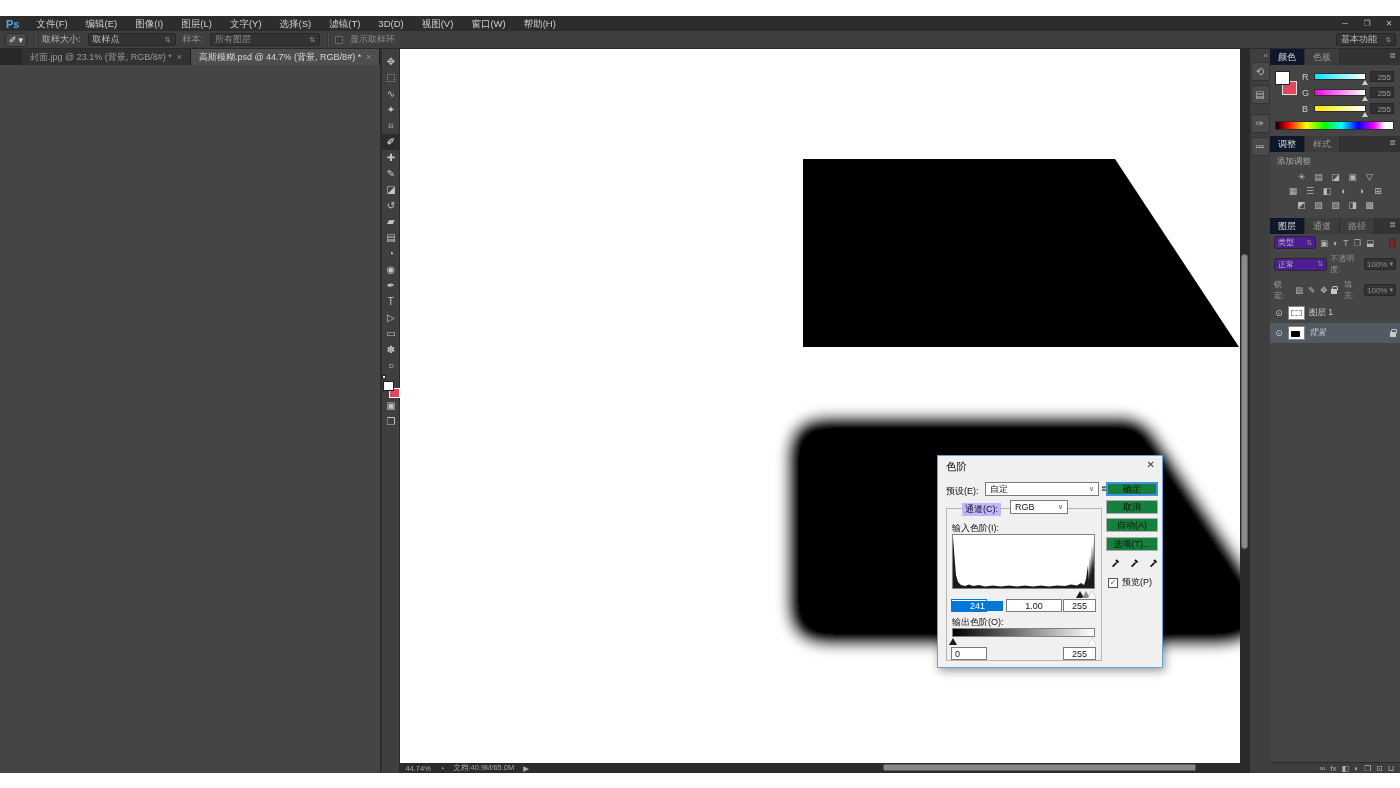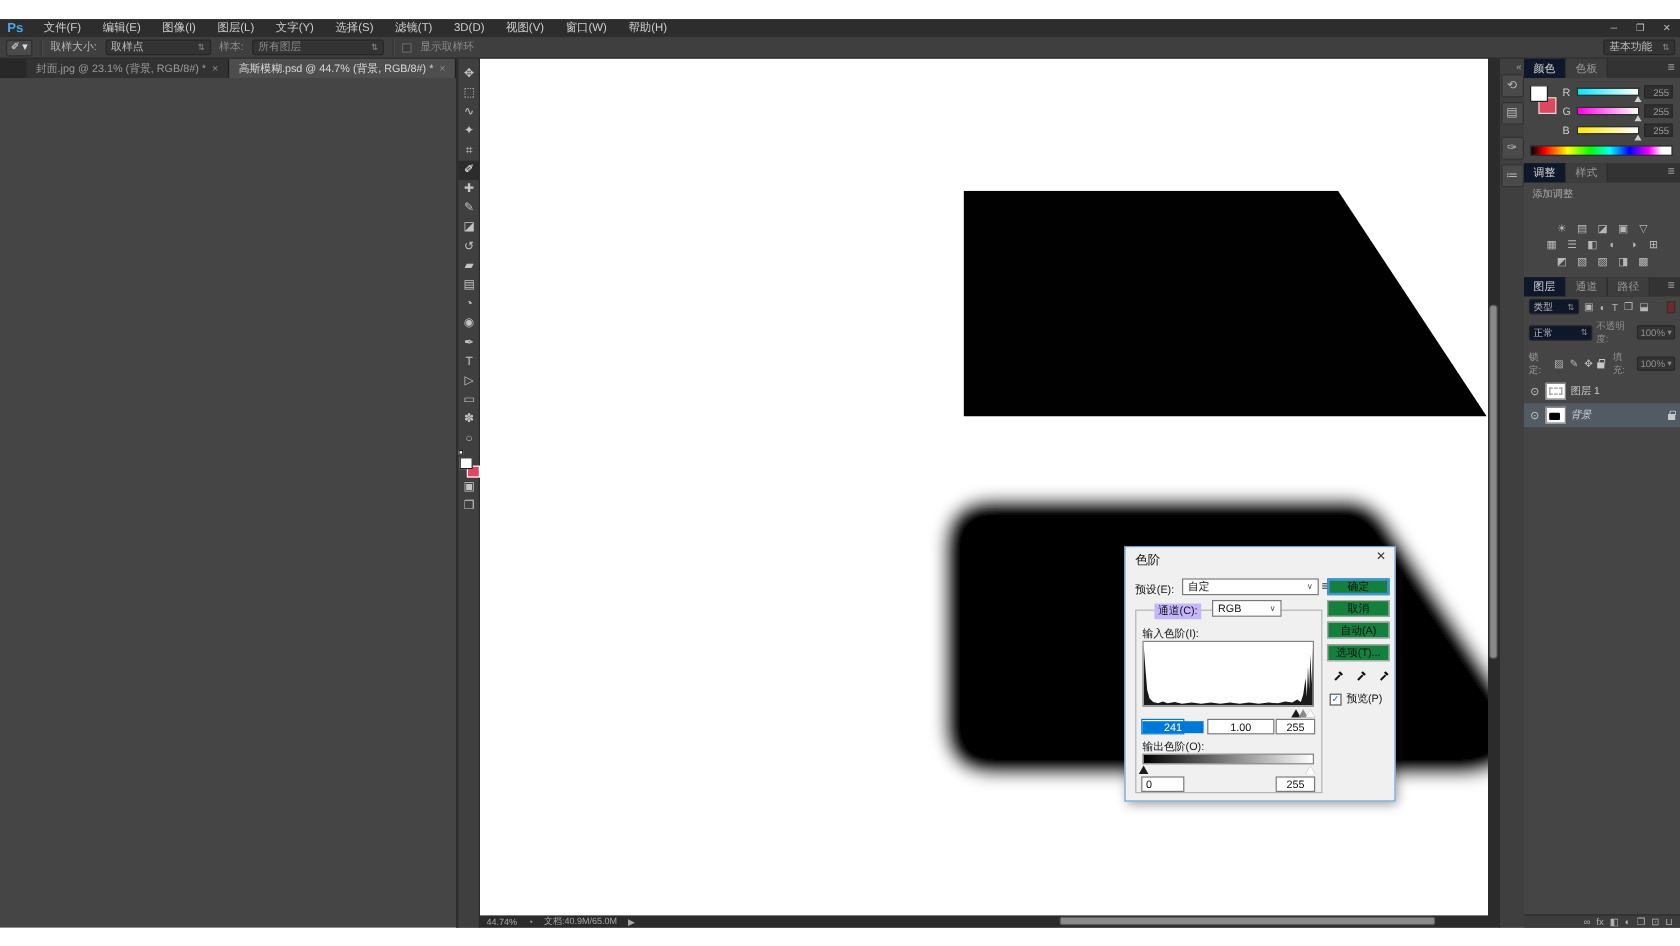--- a/index.html
+++ b/index.html
@@ -63,27 +63,27 @@
   .cswatches .bg{position:absolute;left:7px;top:10px;width:15px;height:14px;border:1px solid #ddd;z-index:1}
   .crows{flex:1;display:flex;flex-direction:column;gap:5px}
   .crow{display:flex;align-items:center;gap:4px}
   .crow .lbl{width:8px;font-size:9px;color:#ccc}
   .ramp{position:relative;flex:1;height:7px;border:1px solid #2e2e2e}
   .ramp::after{content:"";position:absolute;right:-3px;bottom:-6px;border-left:3px solid transparent;border-right:3px solid transparent;border-bottom:5px solid #cfcfcf}
   .cval{width:24px;height:11px;background:#303030;border:1px solid #272727;color:#9a9a9a;font-size:8px;text-align:right;padding:1px 2px 0 0}
   .spectrum{height:9px;margin:2px 6px 6px 5px;border:1px solid #2e2e2e;background:linear-gradient(90deg,#000 0%,#f00 10%,#ff0 26%,#0f0 42%,#0ff 56%,#00f 70%,#f0f 84%,#fff 93%,#fff 100%)}
   
   .adjbody{padding:4px 6px 5px 7px}
-  .addlbl{font-size:8.5px;color:#a8a8a8;margin-bottom:16px}
+  .addlbl{font-size:8.5px;color:#a8a8a8;margin-bottom:3px}
   .adjrow{display:flex;gap:2px;justify-content:center;margin-bottom:2px}
   .ai{width:15px;height:12px;display:flex;align-items:center;justify-content:center;color:#b8b8b8;font-size:9px}
   
   .lay{flex:1;display:flex;flex-direction:column;min-height:0}
   .lrow{display:flex;align-items:center;gap:3px;padding:2px 4px;font-size:8px;color:#b9b9b9;flex:none}
-  .lsel{background:#0f172a;border:1px solid #272727;border-radius:2px;height:13px;display:flex;align-items:center;gap:4px;padding:0 3px;color:#bdbdbd;font-size:8px}
+  .lsel{background:#4c1d95;border:1px solid #272727;border-radius:2px;height:13px;display:flex;align-items:center;gap:4px;padding:0 3px;color:#bdbdbd;font-size:8px}
   .fic{font-size:8.5px;color:#b5b5b5;padding:0 1px}
   .ftoggle{width:7px;height:10px;background:#6e2a2a;border:1px solid #333;margin-left:auto}
   .ddarr{font-size:7px;color:#8a8a8a}
   .opx{background:#333;border:1px solid #272727;border-radius:2px;height:12px;display:flex;align-items:center;padding:0 2px;gap:2px;color:#8f8f8f}
   .layer{display:flex;align-items:center;gap:4px;padding:2px 4px;height:20px;font-size:8.5px;color:#cfcfcf;flex:none}
   .layer.sel{background:#50holder}
   .layer.sel{background:#525a63}
   .eye{font-size:9px;color:#c9c9c9;width:10px;text-align:center}
   .thumb{width:17px;height:14px;background:#fff;border:1px solid #888;position:relative}
   .thumb .blob{position:absolute;left:2px;bottom:2px;width:9px;height:6px;background:#000;border-radius:1px}

